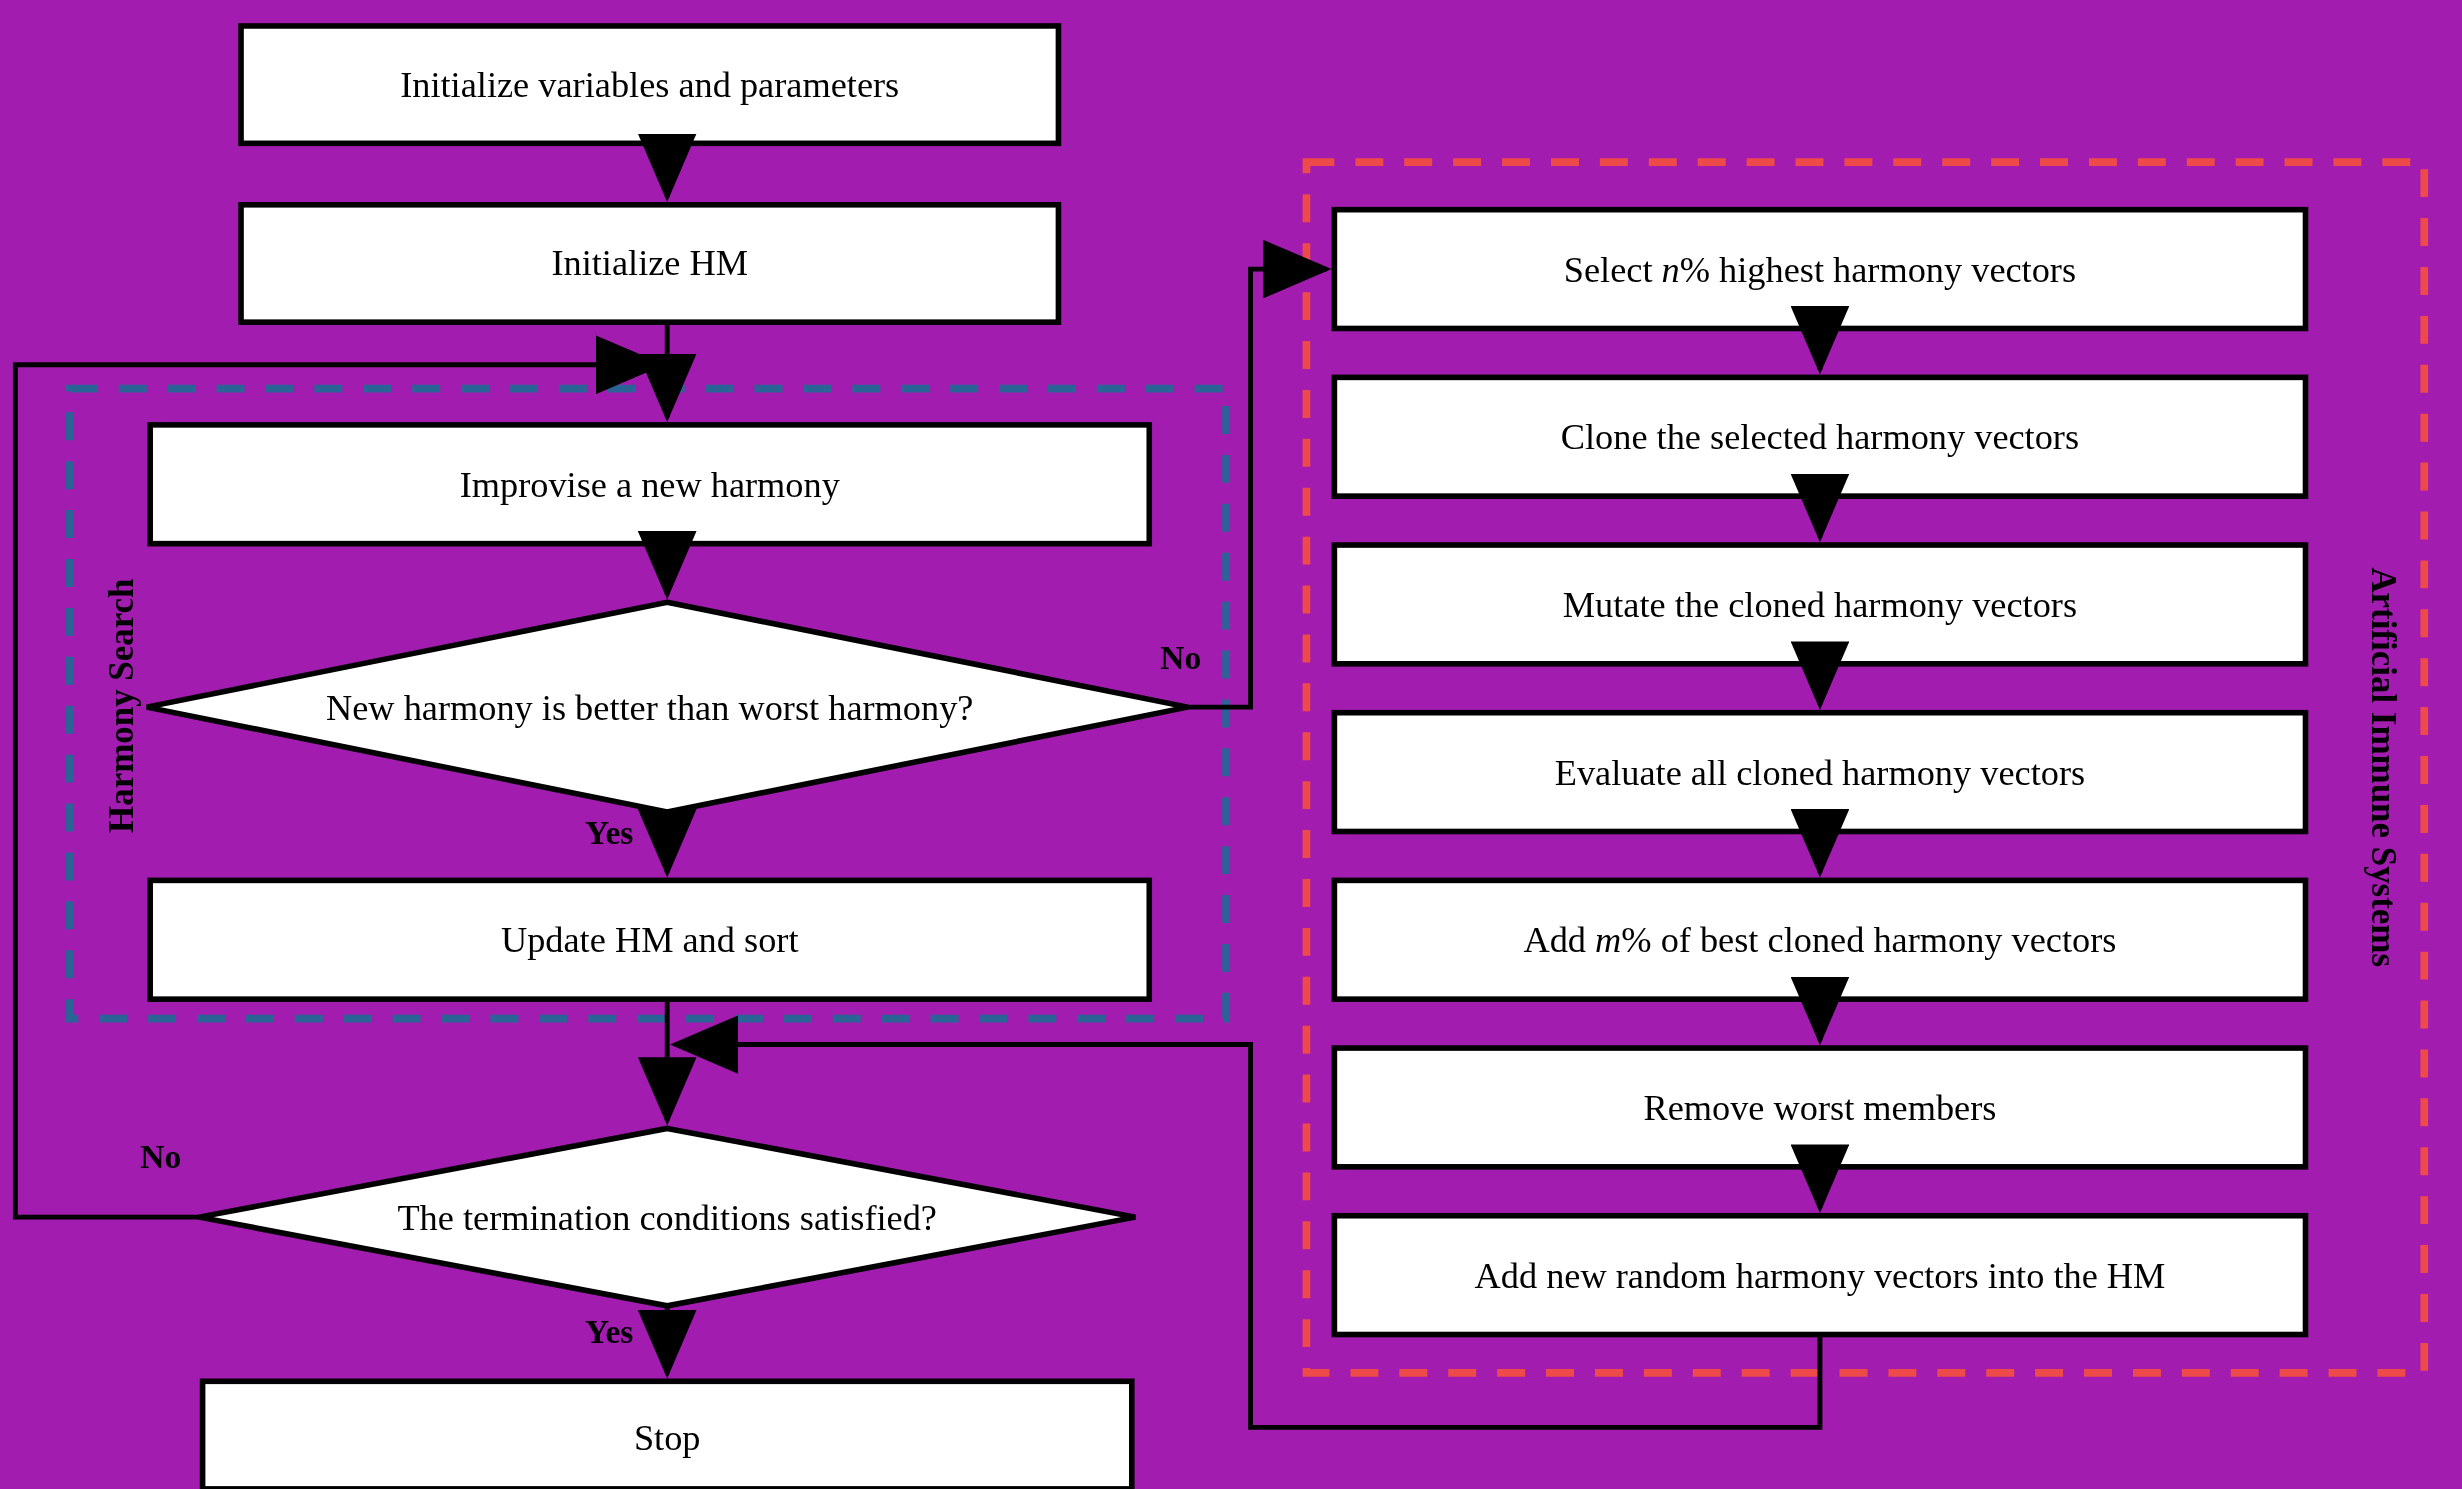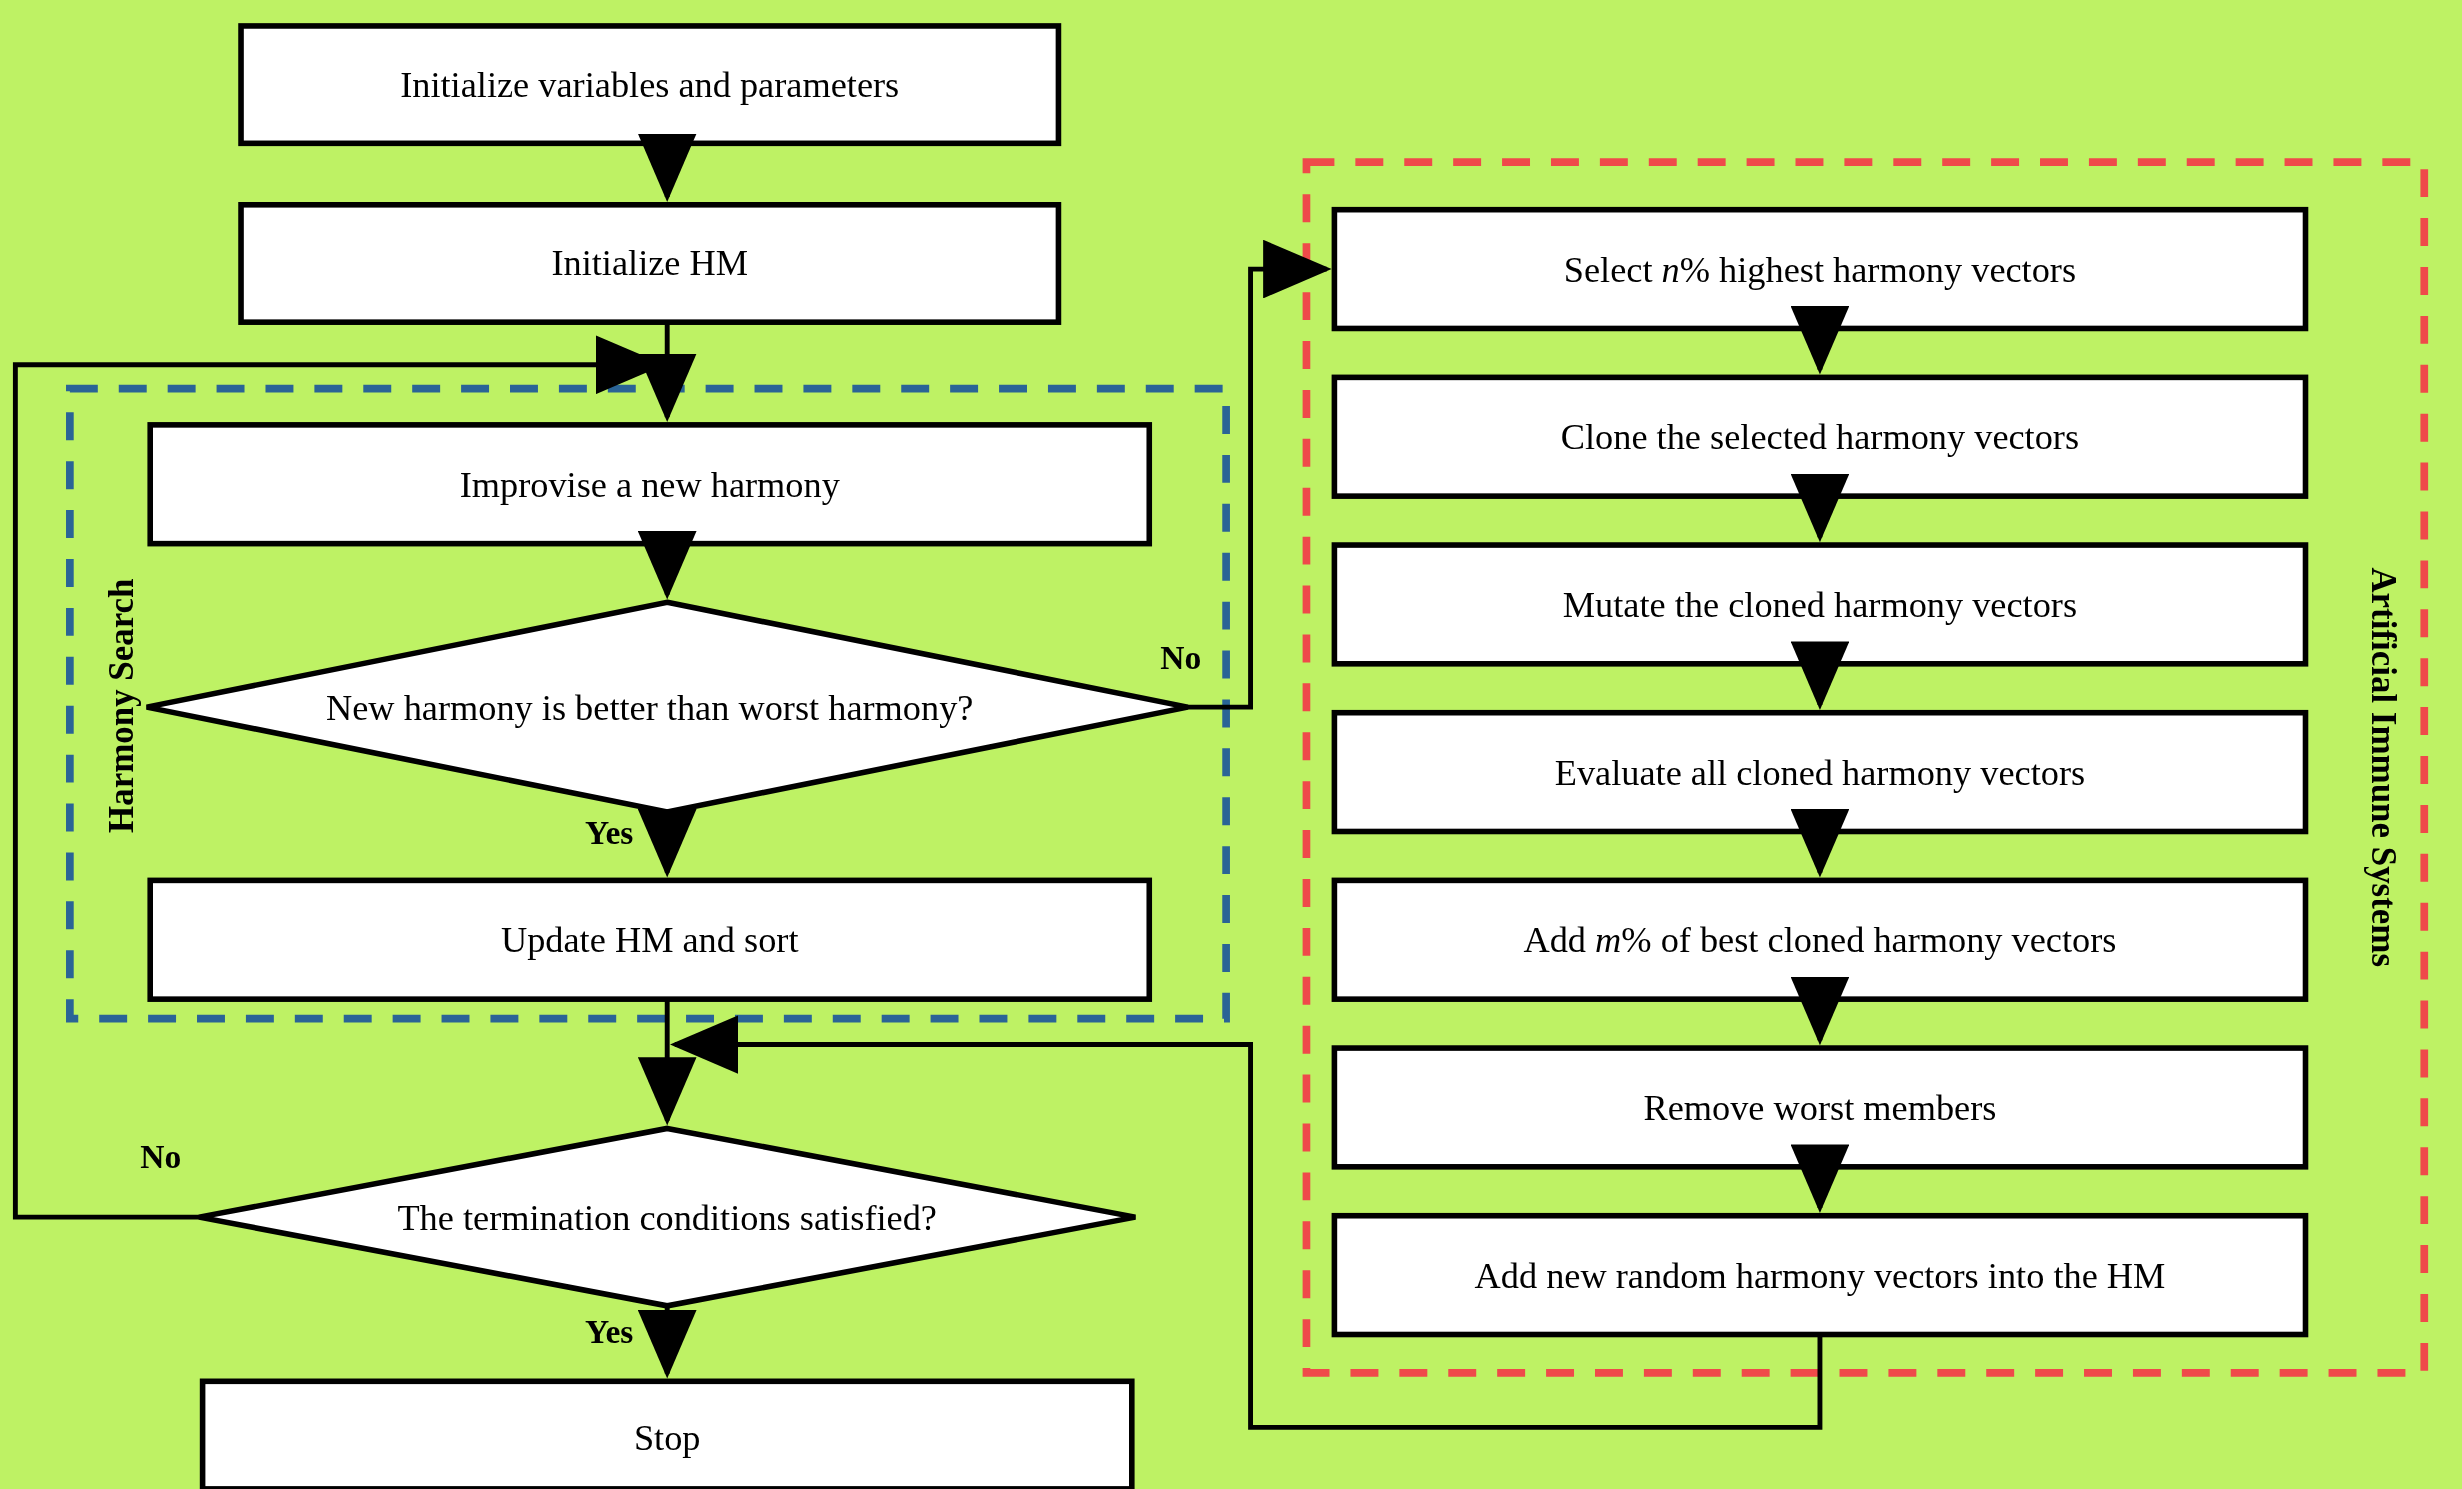--- a/index.html
+++ b/index.html
@@ -1,16 +1,16 @@
 <!DOCTYPE html>
 <html style="font-size:11.2px"><head>
 <meta charset="utf-8">
 <style>
   html,body{margin:0;padding:0;background:#ffffff;}
-  #stage{position:relative;width:2462px;height:1489px;background:#bef264;
+  #stage{position:relative;width:2462px;height:1489px;background:#a21caf;
          font-family:"Liberation Serif", serif;text-align:center;}
   svg{position:absolute;top:0;left:0;width:2462px;height:1489px;}
   text{fill:#000;}
   .boxtxt{font-family:"Liberation Serif", serif;font-size:52px;text-anchor:middle;}
   .edgelbl{font-family:"Liberation Serif", serif;font-size:48px;font-weight:bold;text-anchor:middle;}
   .grouplbl{font-family:"Liberation Serif", serif;font-size:50px;font-weight:bold;text-anchor:middle;}
   .ital{font-style:italic;}
 </style>
 </head>
 <body>

